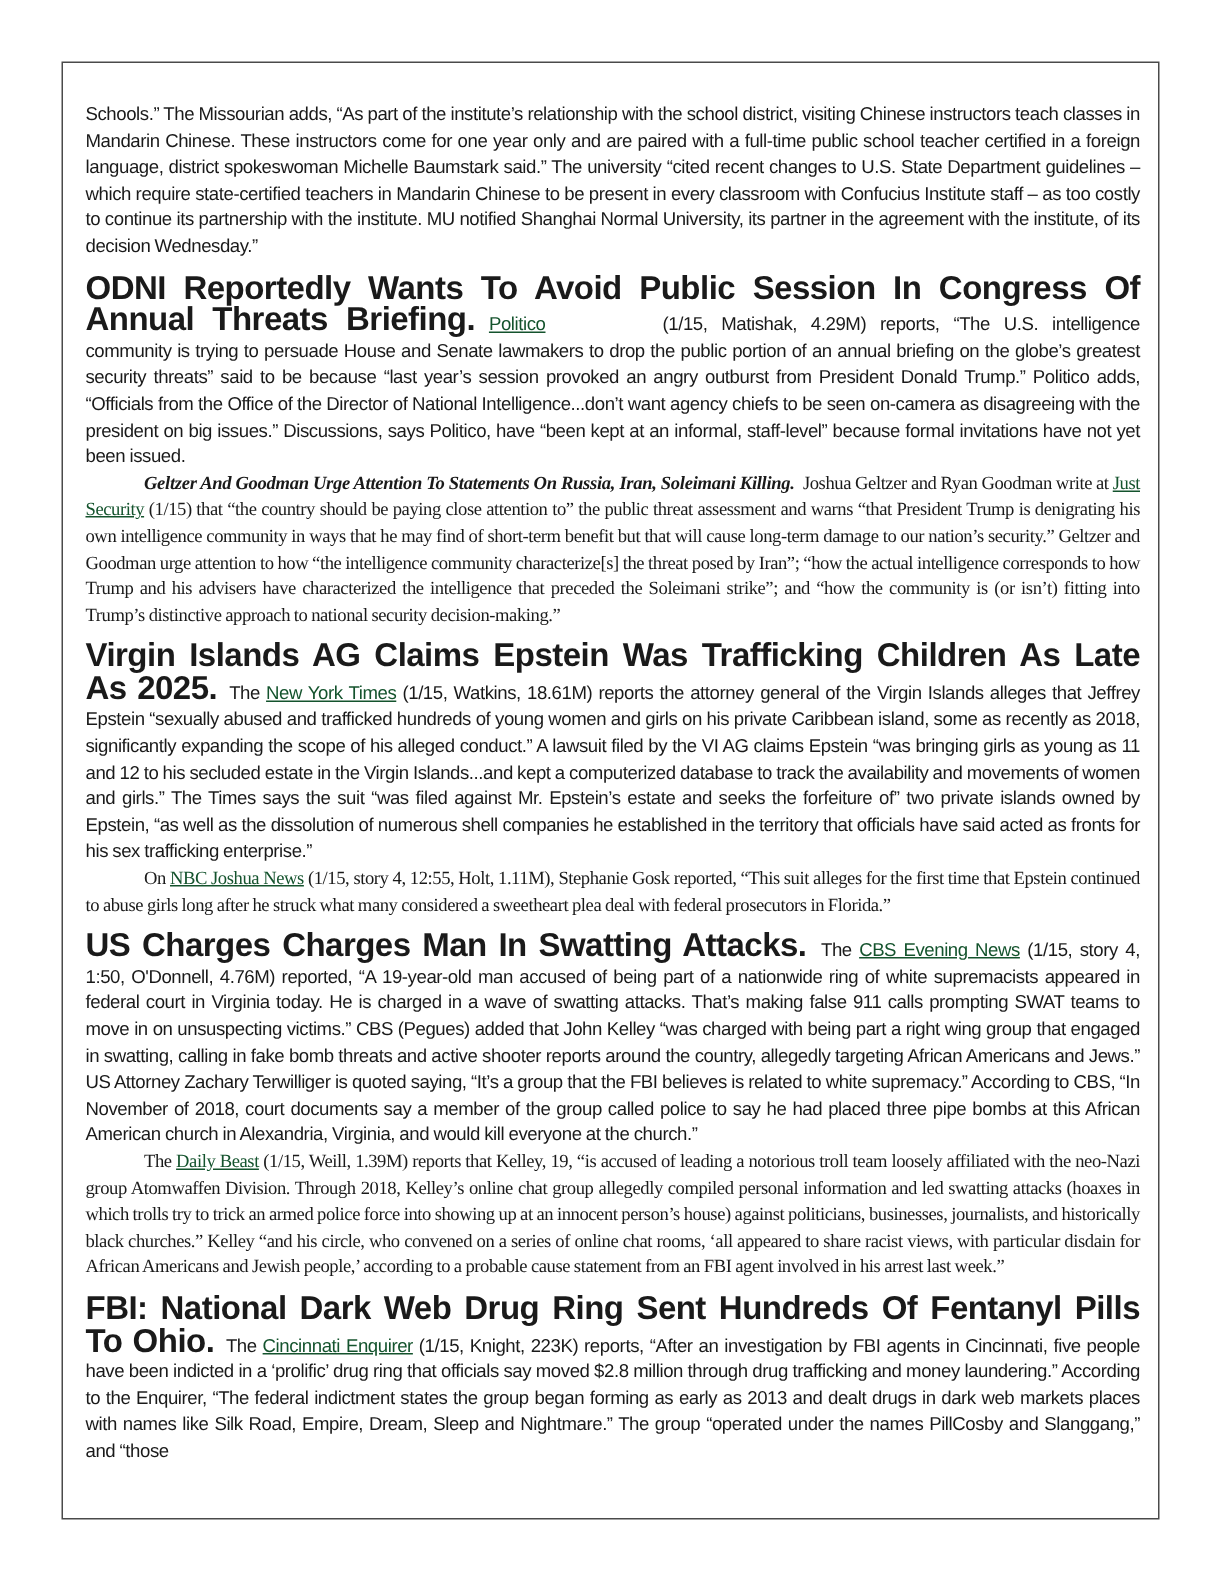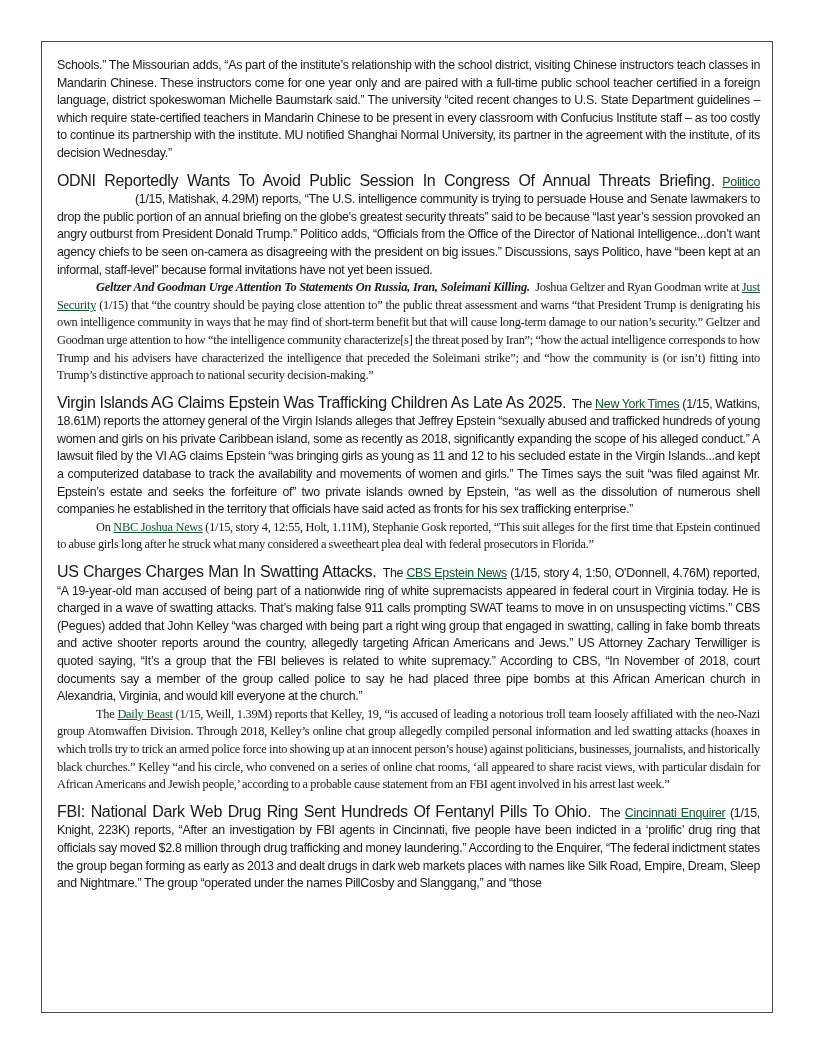--- a/index.html
+++ b/index.html
@@ -6,35 +6,35 @@
   body { width: 816px; height: 1056px; position: relative; overflow: hidden; }
   .page-frame {
     position: absolute;
     left: 41px; top: 41px;
     width: 732px; height: 972px;
     border: 1px solid #4a4a4a;
     box-sizing: border-box;
   }
   .content {
     position: absolute;
-    left: 57px; top: 57px;
+    left: 57px; top: 68px;
     width: 703px;
     font-family: "Liberation Sans", sans-serif;
     font-size: 12.4px;
     letter-spacing: -0.28px;
     word-spacing: -0.3px;
     line-height: 17.6px;
     color: #1a1a1a;
   }
   p { margin: 0; text-align: justify; }
   .indent { text-indent: 39px; font-family: Liberation Serif, serif; }
   .story { margin-top: 9px; }
   .headline {
-    font-weight: normal;
-    font-size: 16px;
+    font-weight: bold;
+    font-size: 22px;
     letter-spacing: -0.35px;
     word-spacing: 0px;
     margin-top: 28px;
   }
   .subhead {
     font-weight: bold;
     font-style: italic;
     letter-spacing: -0.2px;
   }
   a, .link { color: #14532d; text-decoration: underline; }
@@ -73,21 +73,21 @@
       <span>On</span>
       <a class="link">NBC Joshua News</a>
       <span>(1/15, story 4, 12:55, Holt, 1.11M), Stephanie Gosk reported, “This suit alleges for the first time that Epstein continued to abuse girls long after he struck what many considered a sweetheart plea deal with federal prosecutors in Florida.”</span>
     </p>
   </div>
 
   <div class="story">
     <p>
       <span class="headline">US Charges Charges Man In Swatting Attacks.</span>&nbsp;
       <span>The</span>
-      <a class="link">CBS Epstein News</a>
+      <a class="link">CBS Evening News</a>
       <span>(1/15, story 4, 1:50, O'Donnell, 4.76M) reported, “A 19-year-old man accused of being part of a nationwide ring of white supremacists appeared in federal court in Virginia today. He is charged in a wave of swatting attacks. That’s making false 911 calls prompting SWAT teams to move in on unsuspecting victims.” CBS (Pegues) added that John Kelley “was charged with being part a right wing group that engaged in swatting, calling in fake bomb threats and active shooter reports around the country, allegedly targeting African Americans and Jews.” US Attorney Zachary Terwilliger is quoted saying, “It’s a group that the FBI believes is related to white supremacy.” According to CBS, “In November of 2018, court documents say a member of the group called police to say he had placed three pipe bombs at this African American church in Alexandria, Virginia, and would kill everyone at the church.”</span>
     </p>
     <p class="indent">
       <span>The</span>
       <a class="link">Daily Beast</a>
       <span>(1/15, Weill, 1.39M) reports that Kelley, 19, “is accused of leading a notorious troll team loosely affiliated with the neo-Nazi group Atomwaffen Division. Through 2018, Kelley’s online chat group allegedly compiled personal information and led swatting attacks (hoaxes in which trolls try to trick an armed police force into showing up at an innocent person’s house) against politicians, businesses, journalists, and historically black churches.” Kelley “and his circle, who convened on a series of online chat rooms, ‘all appeared to share racist views, with particular disdain for African Americans and Jewish people,’ according to a probable cause statement from an FBI agent involved in his arrest last week.”</span>
     </p>
   </div>
 
   <div class="story">

